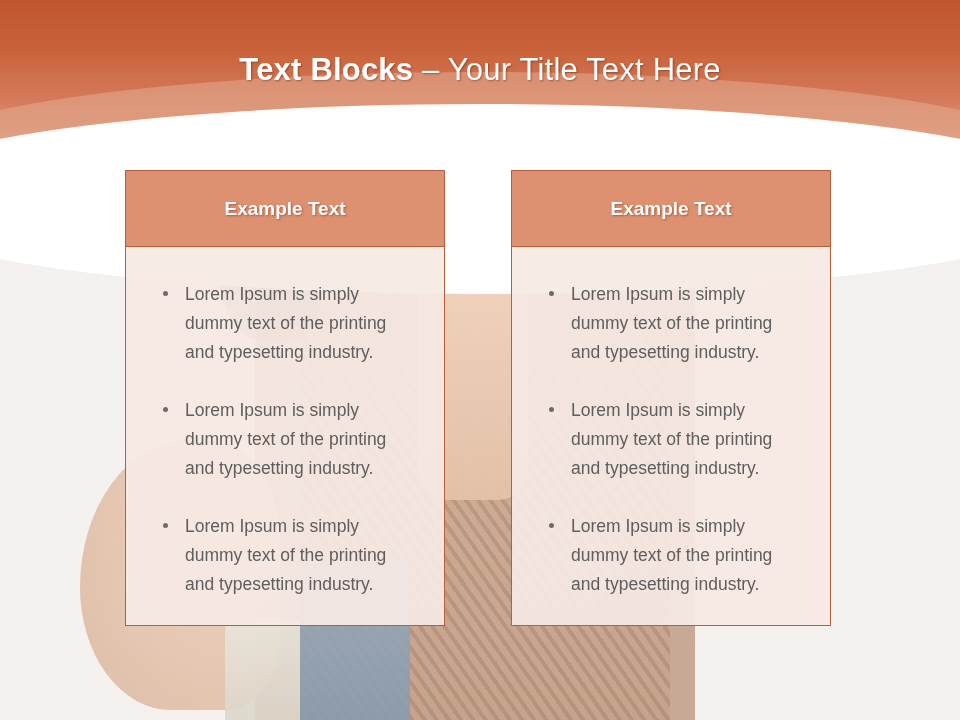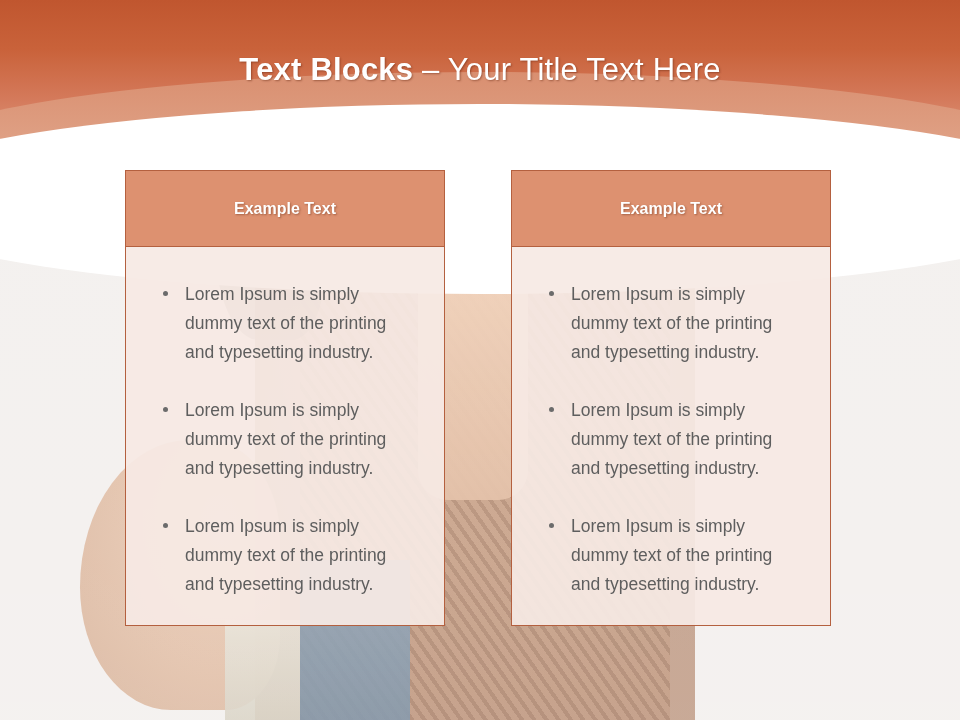--- a/index.html
+++ b/index.html
@@ -170,21 +170,21 @@
   .box-head {
     height: 76px;
     background: #dd9170;
     border-bottom: 1px solid #b4603f;
     display: flex;
     align-items: center;
     justify-content: center;
     box-sizing: border-box;
   }
   .box-head-text {
-    font-size: 16px;
+    font-size: 19px;
     font-weight: bold;
     color: #ffffff;
     text-shadow: 1px 1px 2px rgba(110,50,25,0.5);
   }
 
   .box-body {
     padding: 24px 18px 10px 18px;
     box-sizing: border-box;
   }
   ul.bullets {

